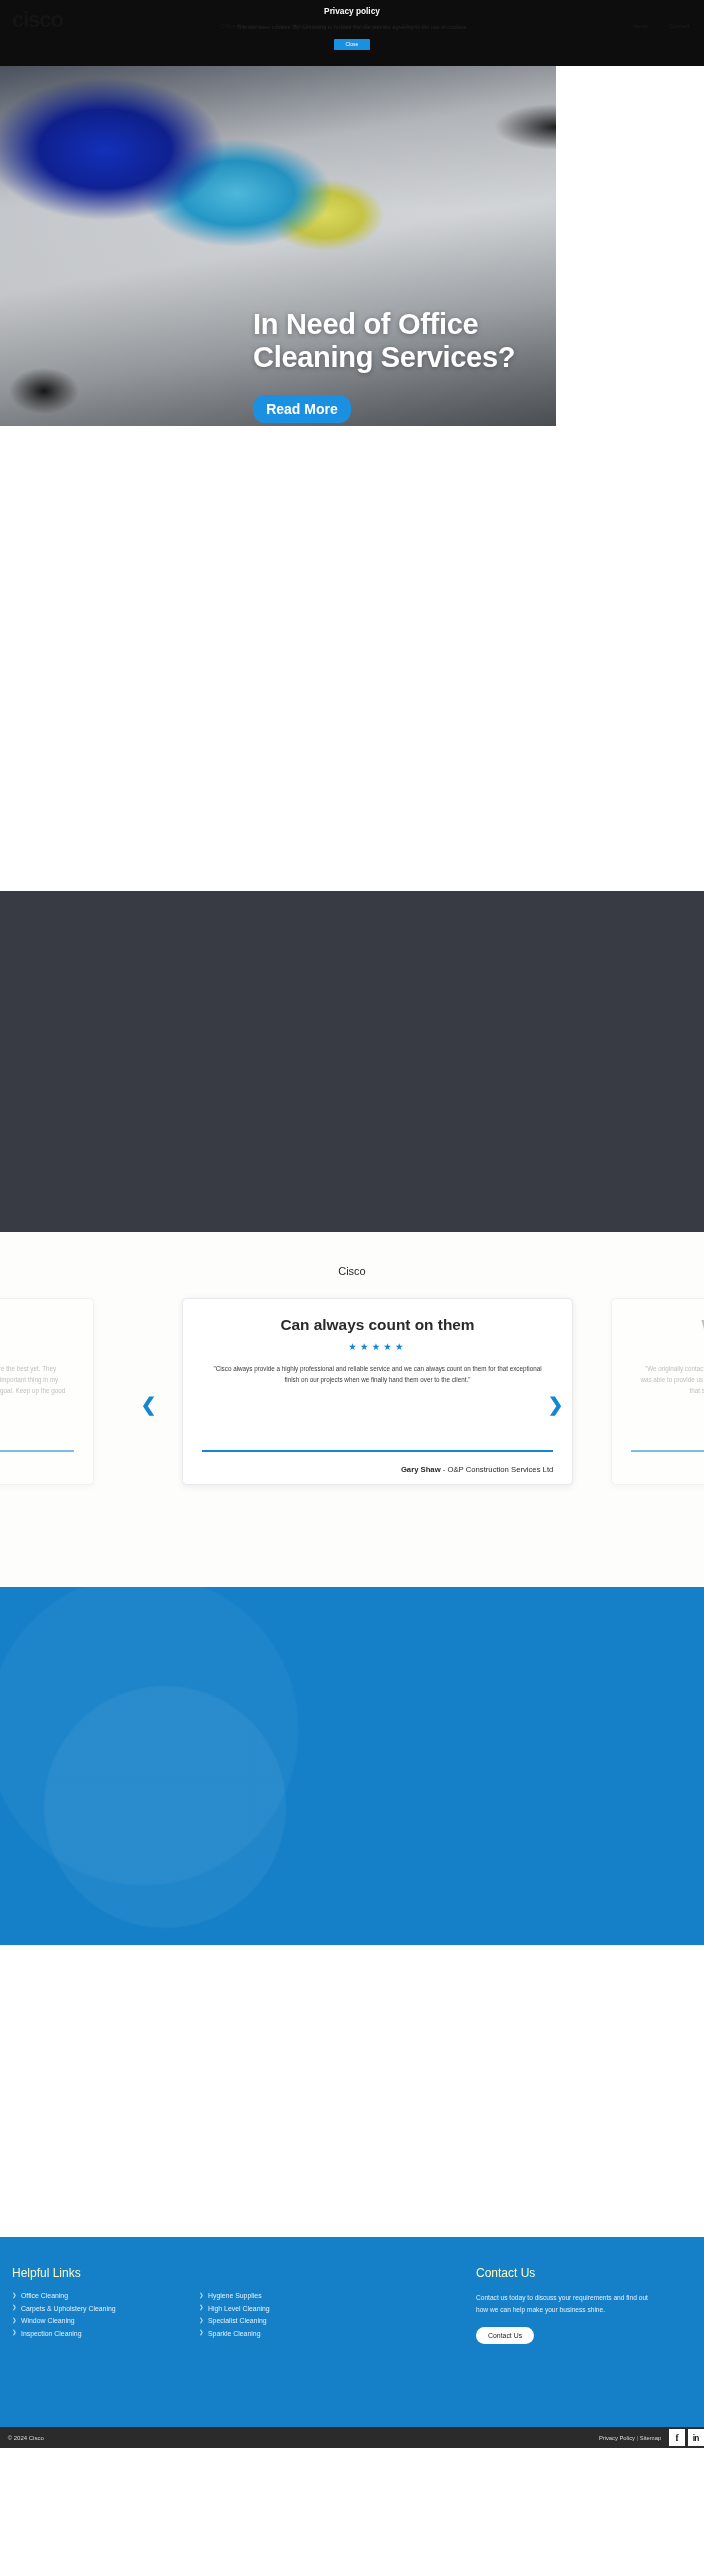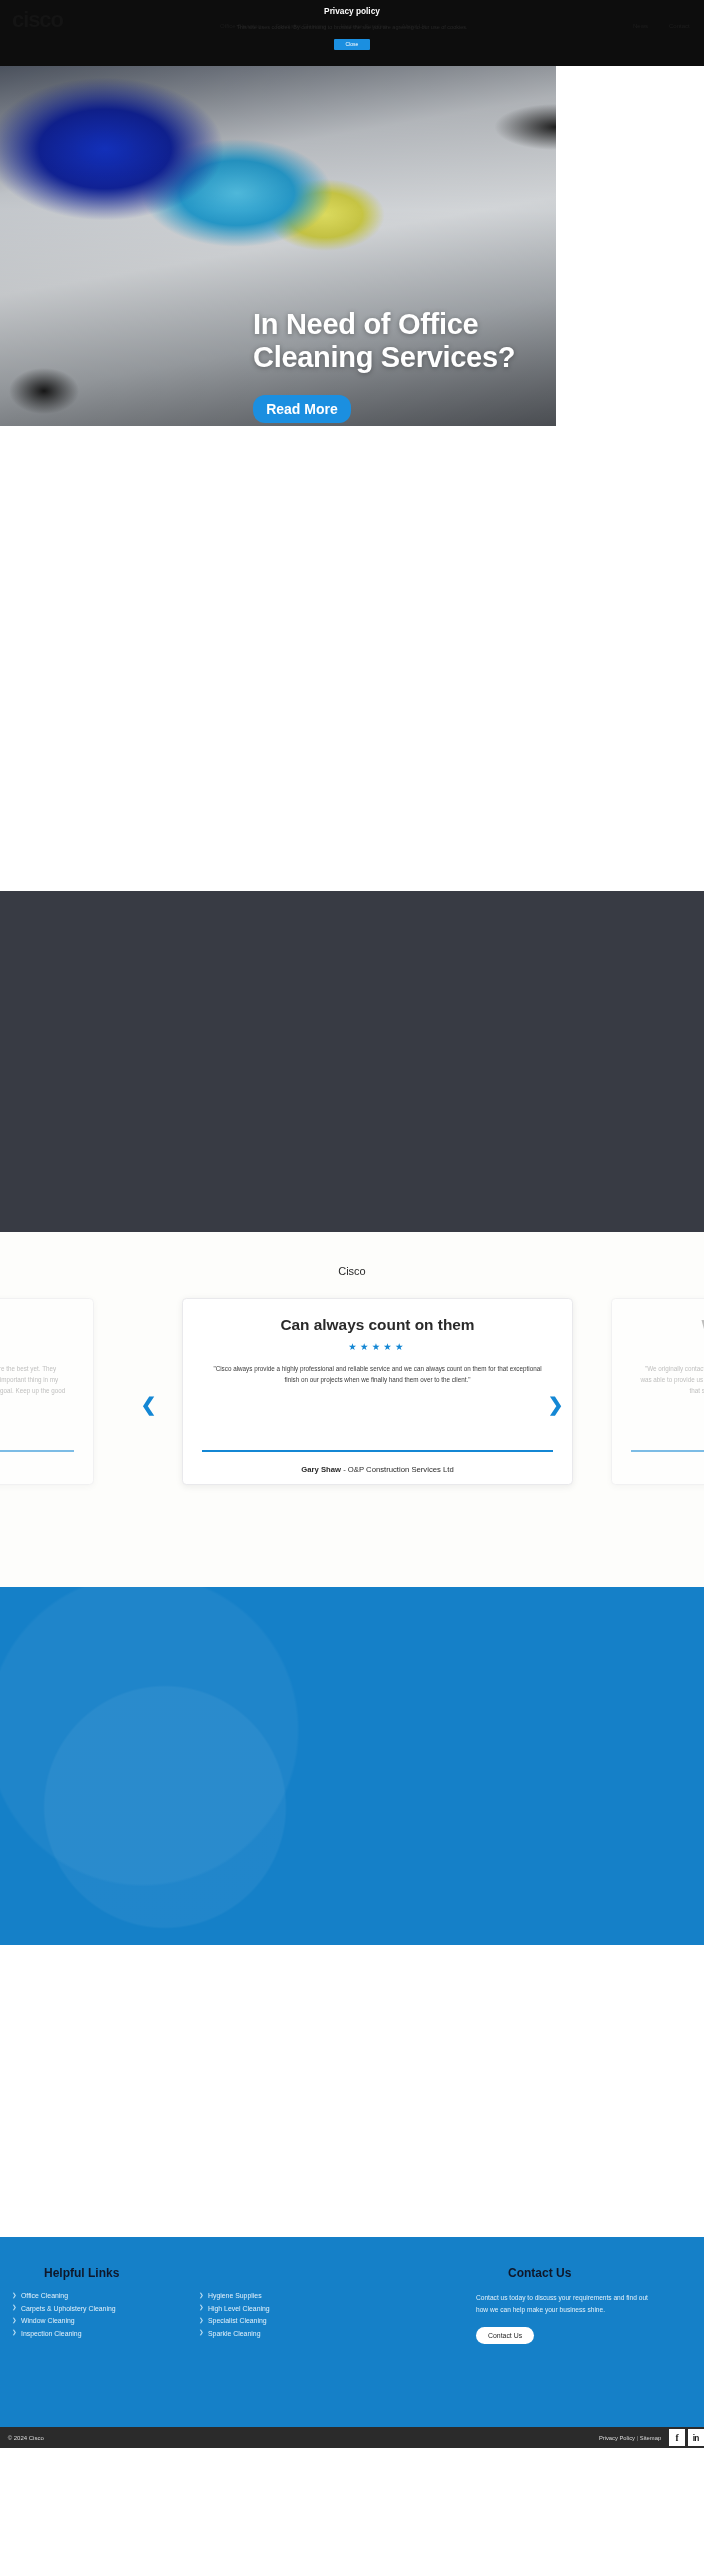--- a/index.html
+++ b/index.html
@@ -244,21 +244,21 @@
     position:absolute;
     left:18.7px; right:18.7px;
     bottom:32px;
     height:1.7px;
     background:#1487d4;
   }
   .t-author{
     position:absolute;
     left:18.7px; right:18.7px;
     bottom:10px;
-    text-align:center;
+    text-align:right;
     font-size:7.7px;
     color:#2a2a2a;
   }
   .t-card.left .t-author,
   .t-card.right .t-author{ color:#8d8d8d; }
   .t-author b{ font-weight:bold; }
   .car-arrow{
     position:absolute;
     top:94px;
     width:21px;height:25px;
@@ -315,25 +315,24 @@
     position:relative;
     width:704px; height:100%;
     padding:32px 0 0 0;
   }
   .f-col-links{
     position:absolute;
     left:12px; top:29px;
     width:341px;
   }
   .f-h{
-    color:#0f172a;
+    color:#fef9c3;
     font-size:12px;
-    font-weight:bold;
+    font-weight:normal;
     margin-bottom:12px;
-    margin-left:32px;
   }
   .f-lists{
     display:flex;
     gap:0;
   }
   .f-list{ width:187px; }
   .f-list.second{ width:154px; }
   .f-li{
     display:flex;
     align-items:center;

